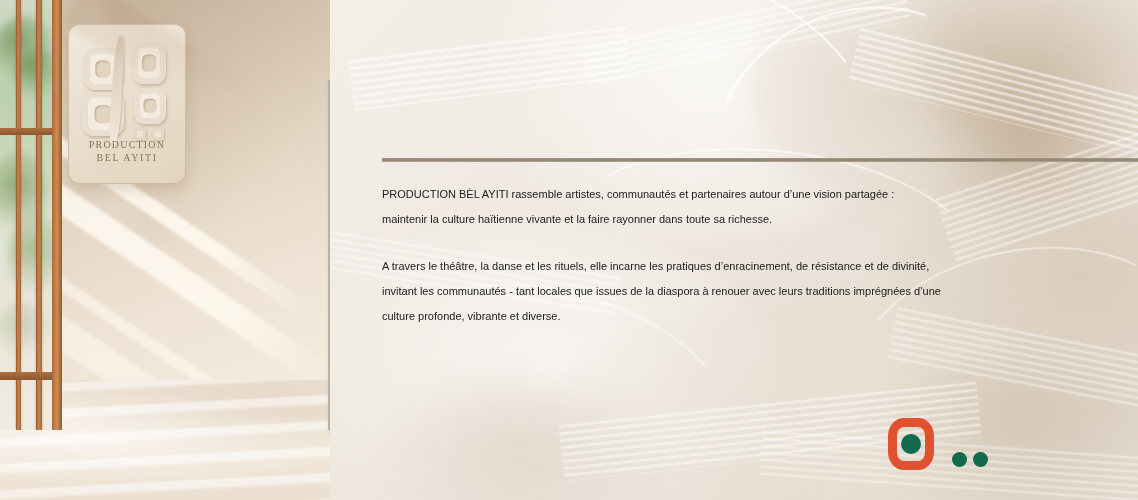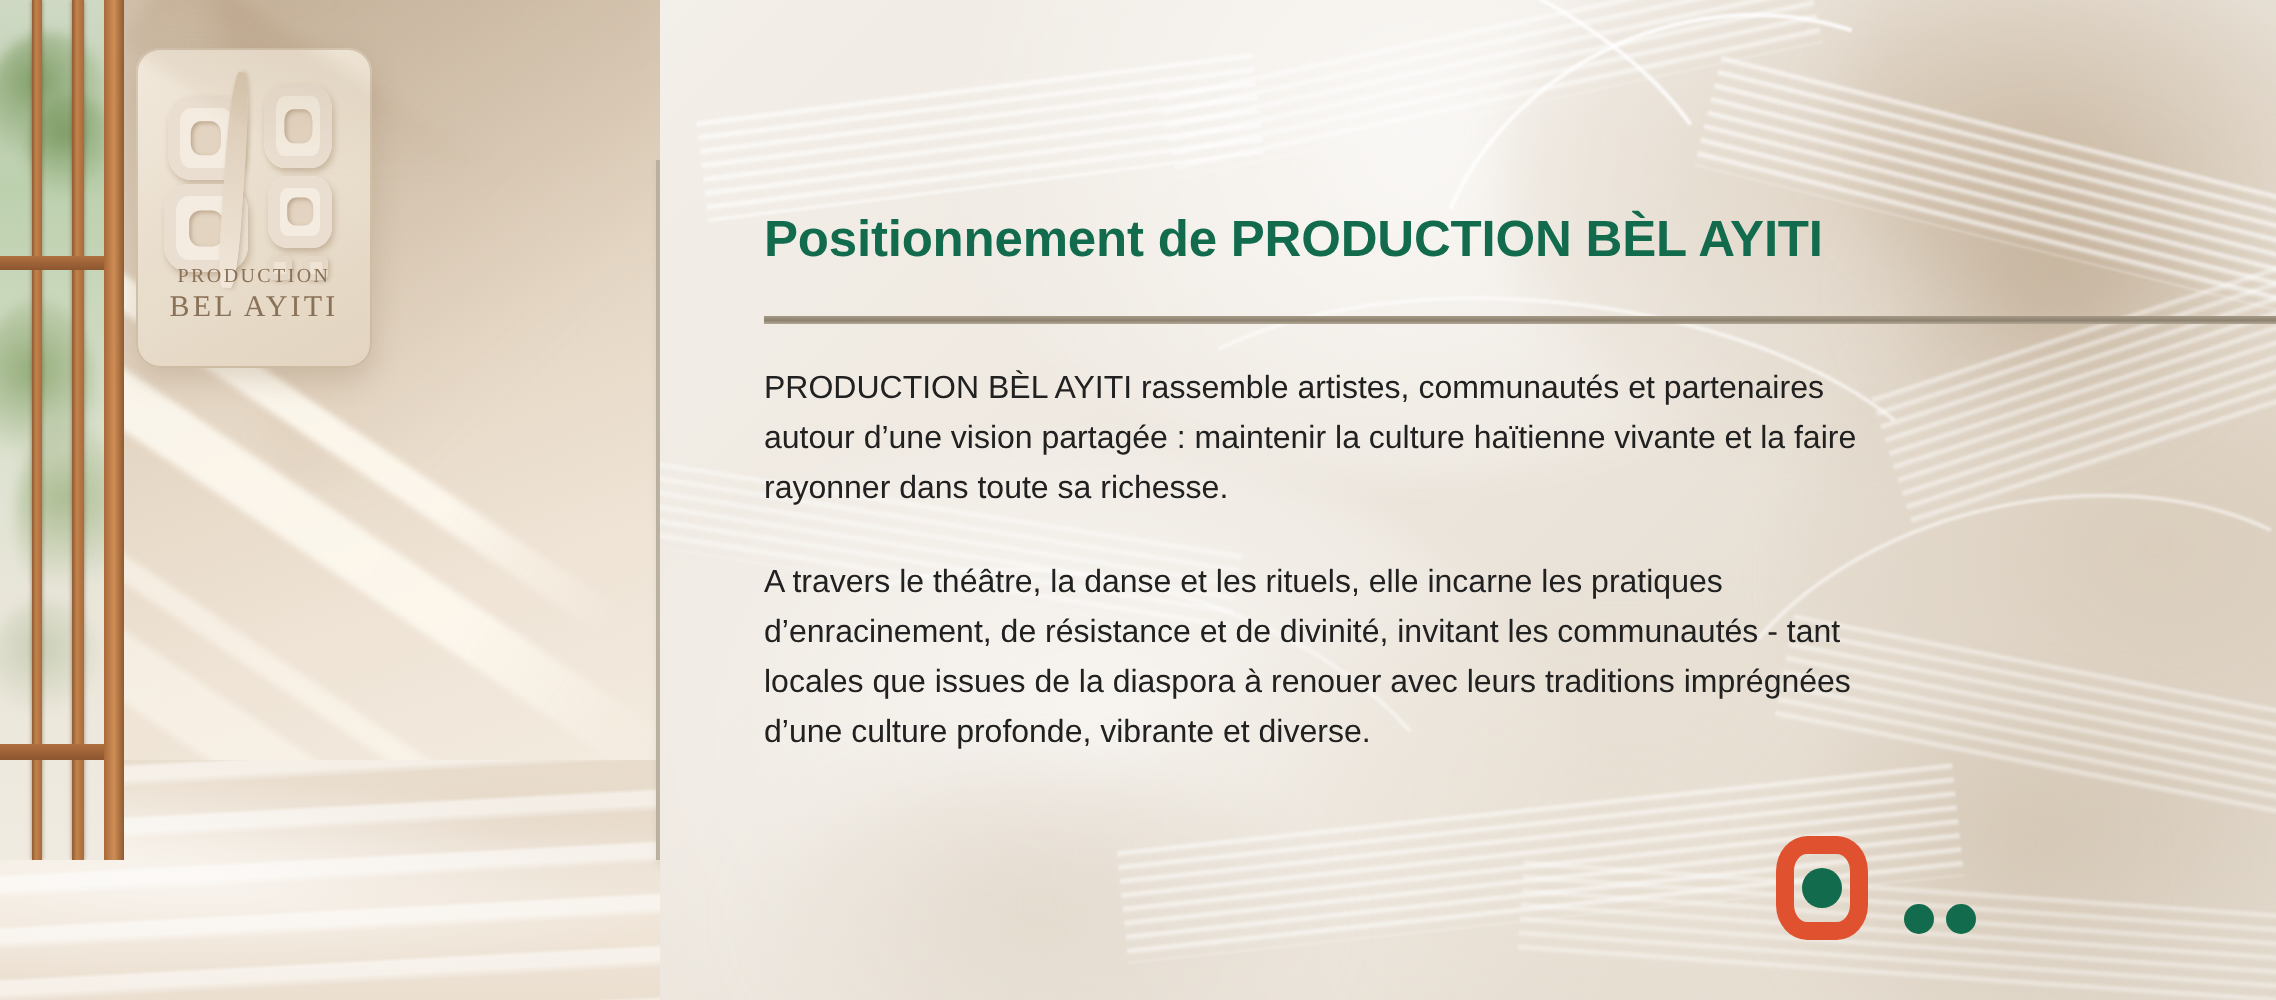--- a/index.html
+++ b/index.html
@@ -179,21 +179,21 @@
   .plaque-text {
     position: absolute;
     left: 0; right: 0; bottom: 20px;
     text-align: center;
     font-family: "Liberation Serif", serif;
     color: #8a7258;
     letter-spacing: 1.2px;
     line-height: 1.25;
   }
   .plaque-text .l1 { font-size: 10px; }
-  .plaque-text .l2 { font-size: 15px; letter-spacing: 1.6px; }
+  .plaque-text .l2 { font-size: 10px; letter-spacing: 1.6px; }
 
   
   .adn {
     position: absolute;
     left: 58px; top: 288px;
     width: 230px;
     font-family: "Liberation Serif", serif;
     color: #e0542f;
     font-weight: bold;
     line-height: .94;
@@ -304,21 +304,21 @@
     position: absolute;
     left: 52px; top: 158px;
     right: 0;
     height: 4px;
     background: linear-gradient(180deg, #a69a87 0%, #8d8270 55%, #b3a795 100%);
   }
   .body-copy {
     position: absolute;
     left: 52px; top: 182px;
     width: 560px;
-    font-size: 16px;
+    font-size: 11px;
     color: #212121;
     line-height: 25px;
   }
   .body-copy p { margin: 0; }
   .body-copy p + p { margin-top: 22px; }
 
   
   .mark {
     position: absolute;
     left: 558px; top: 418px;
@@ -430,21 +430,20 @@
 
     <div class="tex strokes st1"></div>
     <div class="tex strokes st2"></div>
     <div class="tex strokes st3"></div>
     <div class="tex strokes st4"></div>
     <div class="tex strokes st5"></div>
     <div class="tex strokes st6"></div>
     <div class="tex strokes st7"></div>
     <div class="tex strokes st8"></div>
 
-    <div class="title">Positionnement de PRODUCTION BÈL AYITI</div>
     <div class="rule"></div>
 
     <div class="body-copy">
       <p>PRODUCTION BÈL AYITI rassemble artistes, communautés et partenaires autour d’une vision partagée : maintenir la culture haïtienne vivante et la faire rayonner dans toute sa richesse.</p>
       <p>A travers le théâtre, la danse et les rituels, elle incarne les pratiques d’enracinement, de résistance et de divinité, invitant les communautés - tant locales que issues de la diaspora à renouer avec leurs traditions imprégnées d’une culture profonde, vibrante et diverse.</p>
     </div>
 
     <div class="mark">
       <div class="mark-ring"></div>
       <div class="mark-core"></div>

